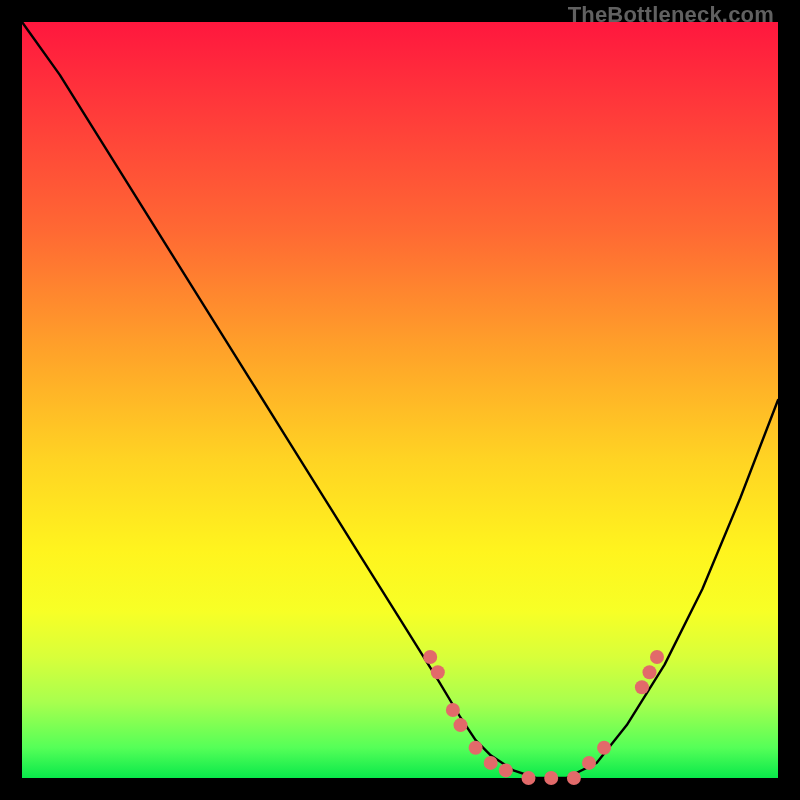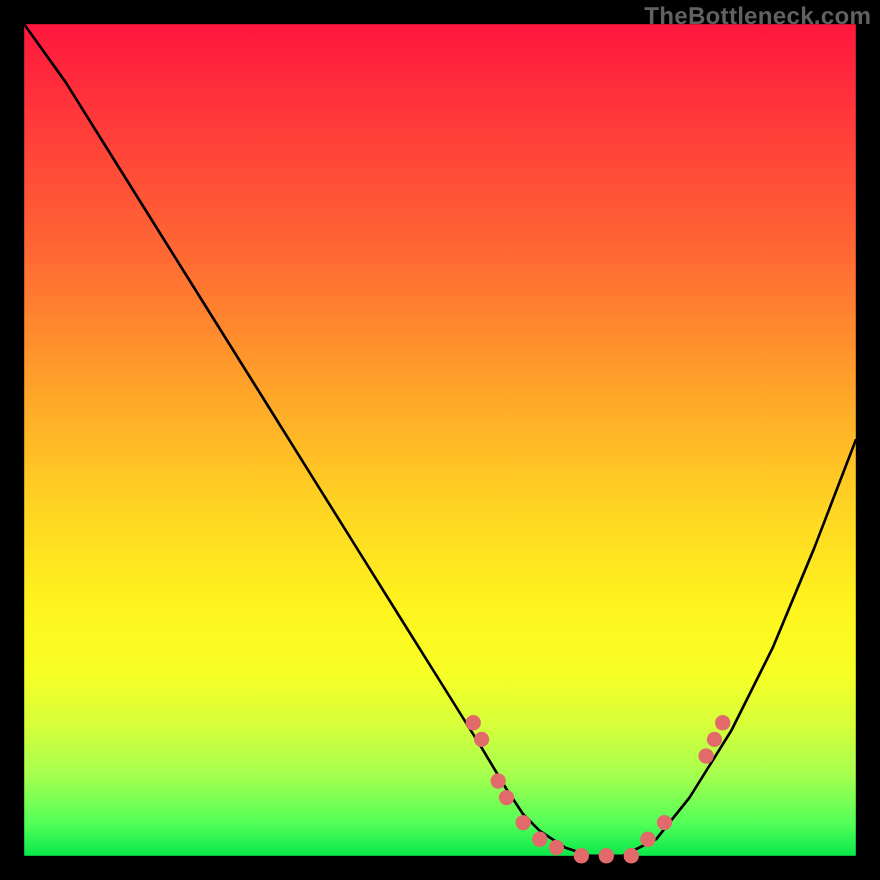--- a/index.html
+++ b/index.html
@@ -37,21 +37,21 @@
       #f7ff26 78%,
       #d8ff3a 84%,
       #a8ff4e 90%,
       #55ff58 96%,
       #09e84a 100%
     );
   }
   .watermark {
     position: absolute;
     top: 2px;
-    right: 8px;
+    right: 26px;
     color: #616161;
     font-size: 22px;
     font-weight: 600;
     letter-spacing: 0.2px;
     user-select: none;
     margin-left: 32px;
   }
   svg.curve {
     position: absolute;
     left: 0;

